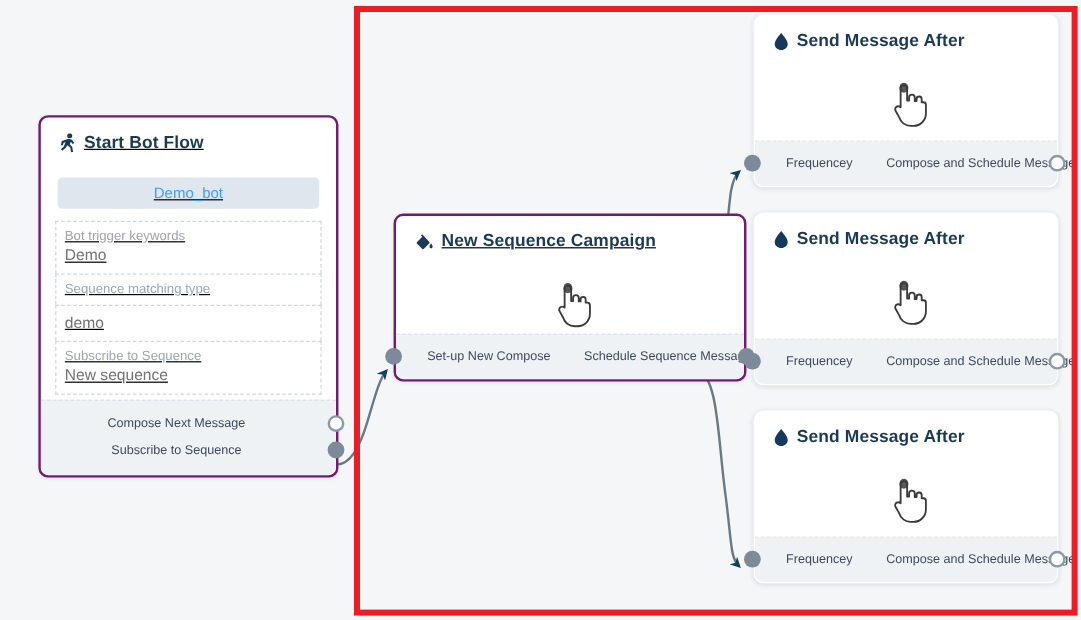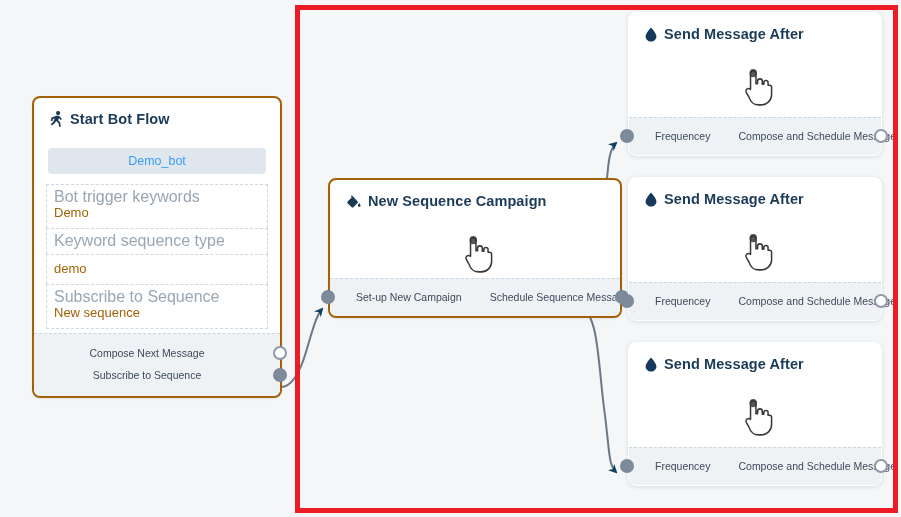--- a/index.html
+++ b/index.html
@@ -27,22 +27,23 @@
 
   
   .node{
     position:absolute;
     box-sizing:border-box;
     border-radius:8px;
     background:#ffffff;
     z-index:3;
   }
   .node.selected{
-    border:2px solid #a16207;
+    border:2px solid #701a75;
     box-shadow:0 1px 3px rgba(0,0,0,.07);
+    text-decoration:underline;
   }
   .node.plain{
     border:1px solid #ffffff;
     box-shadow:0 1px 4px rgba(40,60,90,.13);
   }
 
   .node-title{
     display:flex;align-items:center;gap:7px;
     padding:13px 8px 8px 16px;
     font-size:14.5px;
@@ -66,22 +67,22 @@
   }
 
   
   .fields{margin:0 12px 0 12px;}
   .field{
     border:1px dashed #cdd7e2;
     border-bottom:none;
     padding:5px 7px 6px 7px;
   }
   .field:last-child{border-bottom:1px dashed #cdd7e2;}
-  .field .lbl{font-size:16px;color:#9aa6b2;line-height:14px;}
-  .field .val{font-size:13px;color:#a16207;line-height:18px;}
+  .field .lbl{font-size:11px;color:#9aa6b2;line-height:14px;}
+  .field .val{font-size:13px;color:#737373;line-height:18px;}
 
   
   .node-body{
     height:74px;
     display:flex;align-items:center;justify-content:center;
   }
   .hand{width:46px;height:46px;}
 
   
   .footer{
@@ -155,21 +156,21 @@
     </div>
 
     <div class="chip">Demo_bot</div>
 
     <div class="fields">
       <div class="field">
         <div class="lbl">Bot trigger keywords</div>
         <div class="val">Demo</div>
       </div>
       <div class="field">
-        <div class="lbl">Keyword sequence type</div>
+        <div class="lbl">Sequence matching type</div>
       </div>
       <div class="field">
         <div class="val">demo</div>
       </div>
       <div class="field">
         <div class="lbl">Subscribe to Sequence</div>
         <div class="val">New sequence</div>
       </div>
     </div>
 
@@ -206,21 +207,21 @@
                    L27.1,15.5 L28.3,15.5 C29.3,15.5 30.1,16.3 30.1,17.3 L30.1,23.5
                    C30.1,28.3 26.2,32.2 21.4,32.2 L19.3,32.2 C15.4,32.2 12.1,29.6 11.1,26
                    L8.6,21.5 C8,20.5 8.4,19.2 9.4,18.6 C10.3,18.1 11.4,18.3 12.2,19 Z" fill="#ffffff" stroke="#3a3a3a" stroke-width="1.3" stroke-linejoin="round"></path>
           <ellipse cx="14.5" cy="5.2" rx="3.2" ry="3.6" fill="#3a3a3a" opacity=".85"></ellipse>
         </svg>
       </span>
     </div>
 
     <div class="footer short">
       <div class="port-row spread">
-        <span class="lblsmall">Set-up New Campaign</span>
+        <span class="lblsmall">Set-up New Compose</span>
         <span class="lblsmall">Schedule Sequence Message</span>
         <span class="port in" style="left:-9px;top:4px;"></span>
         <span class="port out-filled" style="right:-9px;top:4px;"></span>
       </div>
     </div>
   </div>
 
   <div class="node plain" style="left:628px;top:12px;width:254px;height:144px;">
     <div class="node-title">
       <span class="icon">

